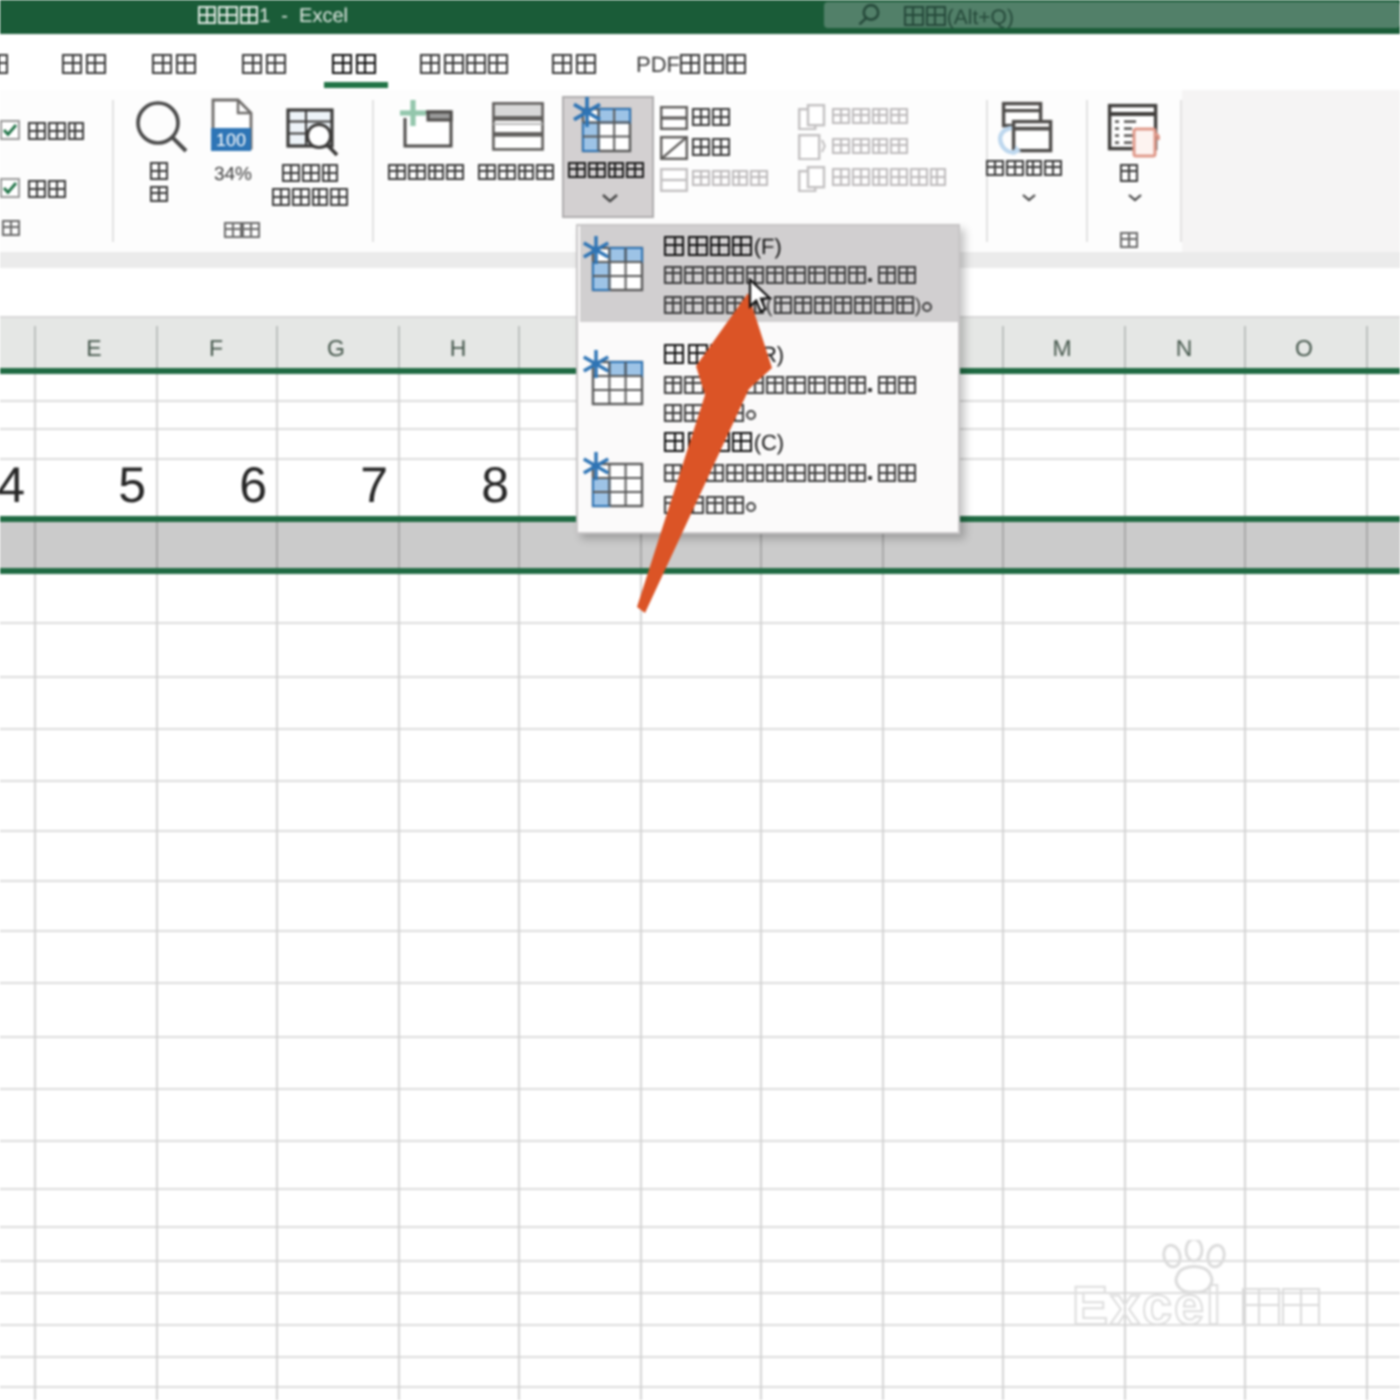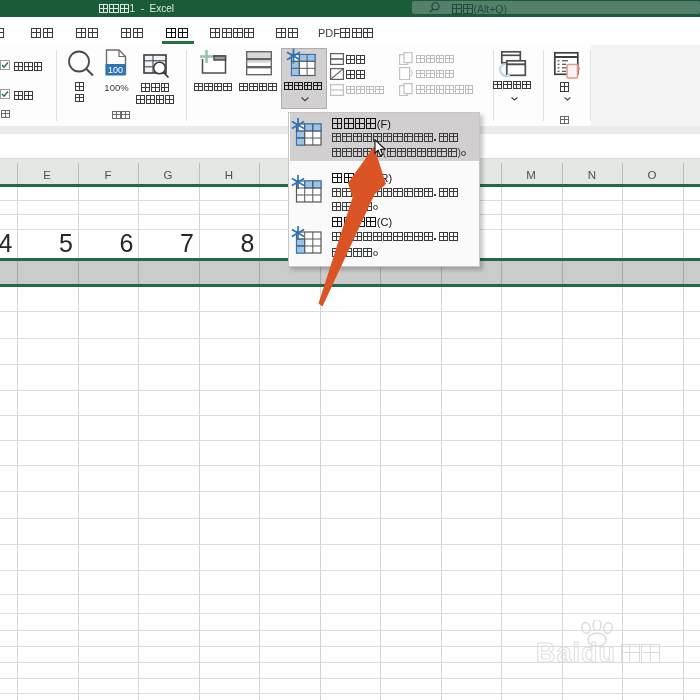--- a/index.html
+++ b/index.html
@@ -66,21 +66,21 @@
       <line x1="19.2" y1="18.7" x2="26" y2="25.5" stroke="#4a4a4a" stroke-width="2"></line>
     </svg>
 <div class="ab" style="left:75px;top:81px;font-size:9.5px;--c:#3b3b3b;"><i class="z"></i></div>
 <div class="ab" style="left:75px;top:92.5px;font-size:9.5px;--c:#3b3b3b;"><i class="z"></i></div>
 <svg class="ab" style="left:103px;top:49px;" width="26" height="29" viewBox="0 0 26 29">
       <path d="M3.5 1 L16 1 L22.5 7.5 L22.5 25 L3.5 25 Z" fill="#fff" stroke="#6e6c6a" stroke-width="1.4"></path>
       <path d="M16 1 L16 7.5 L22.5 7.5" fill="none" stroke="#6e6c6a" stroke-width="1.2"></path>
       <rect x="2.5" y="15" width="20" height="11.5" fill="#2E75B6"></rect>
       <text x="12.5" y="24" font-size="9" fill="#fff" text-anchor="middle" font-family="Liberation Sans">100</text>
     </svg>
-<div class="ab" style="left:104px;top:82px;width:25px;text-align:center;font-size:9.5px;color:#3b3b3b;">100%</div>
+<div class="ab" style="left:104px;top:82px;width:25px;text-align:center;font-size:9.5px;color:#3b3b3b;">34%</div>
 <svg class="ab" style="left:143px;top:54px;" width="27" height="25" viewBox="0 0 27 25">
       <rect x="1" y="1" width="22" height="18" fill="#EDF3F8" stroke="#3b3a39" stroke-width="1.6"></rect>
       <line x1="1" y1="6.8" x2="23" y2="6.8" stroke="#3b3a39"></line>
       <line x1="1" y1="12.8" x2="23" y2="12.8" stroke="#3b3a39"></line>
       <line x1="10" y1="1" x2="10" y2="19" stroke="#3b3a39"></line>
       <circle cx="16.5" cy="14" r="5.8" fill="#fff" stroke="#3b3a39" stroke-width="1.5"></circle>
       <line x1="20.8" y1="18.6" x2="25.5" y2="23.5" stroke="#3b3a39" stroke-width="1.8"></line>
     </svg>
 <div class="ab" style="left:141px;top:82px;font-size:9.5px;--c:#3b3b3b;"><i class="z"></i><i class="z"></i><i class="z"></i></div>
 <div class="ab" style="left:136px;top:94px;font-size:9.5px;--c:#3b3b3b;"><i class="z"></i><i class="z"></i><i class="z"></i><i class="z"></i></div>
@@ -281,21 +281,21 @@
 <div class="vline" style="left:198.5px;top:286.5px;height:413.5px;background:#D4D4D4;"></div>
 <div class="vline" style="left:259px;top:286.5px;height:413.5px;background:#D4D4D4;"></div>
 <div class="vline" style="left:319.5px;top:286.5px;height:413.5px;background:#D4D4D4;"></div>
 <div class="vline" style="left:380px;top:286.5px;height:413.5px;background:#D4D4D4;"></div>
 <div class="vline" style="left:440.5px;top:286.5px;height:413.5px;background:#D4D4D4;"></div>
 <div class="vline" style="left:501px;top:286.5px;height:413.5px;background:#D4D4D4;"></div>
 <div class="vline" style="left:561.5px;top:286.5px;height:413.5px;background:#D4D4D4;"></div>
 <div class="vline" style="left:622px;top:286.5px;height:413.5px;background:#D4D4D4;"></div>
 <div class="vline" style="left:682.5px;top:286.5px;height:413.5px;background:#D4D4D4;"></div>
 
-<div class="ab" style="left:536px;top:638px;font-size:27px;font-weight:bold;color:transparent;-webkit-text-stroke:1px #DEDEDE;letter-spacing:1px;">Baidu</div>
+<div class="ab" style="left:536px;top:638px;font-size:27px;font-weight:bold;color:transparent;-webkit-text-stroke:1px #DEDEDE;letter-spacing:1px;">Excel</div>
 <div class="ab" style="left:620px;top:644px;font-size:19px;--c:#DBDBDB;"><i class="z" style="width:1em;height:1em;"></i><i class="z" style="width:1em;height:1em;"></i></div>
 <svg class="ab" style="left:578px;top:620px;" width="38" height="28" viewBox="0 0 38 28">
       <g fill="none" stroke="#DCDCDC" stroke-width="1.5">
         <ellipse cx="8" cy="8" rx="4" ry="5.5" transform="rotate(-15 8 8)"></ellipse>
         <ellipse cx="19" cy="5" rx="4" ry="5.5"></ellipse>
         <ellipse cx="30" cy="8" rx="4" ry="5.5" transform="rotate(15 30 8)"></ellipse>
         <path d="M11 17 C13 12 25 12 27 17 C30 22 25 27 19 26 C13 27 8 22 11 17 Z"></path>
       </g>
     </svg>
 

